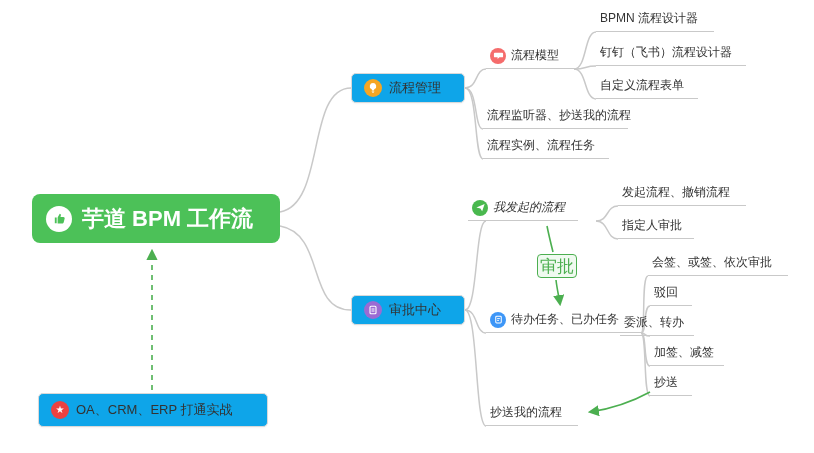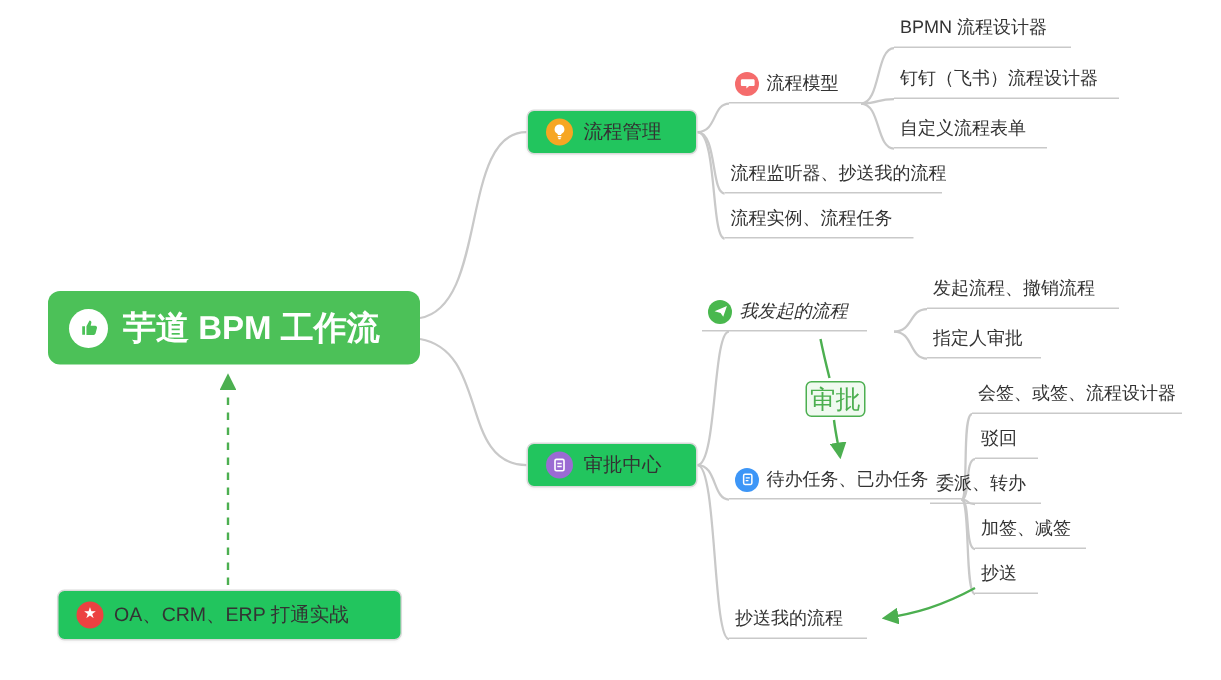--- a/index.html
+++ b/index.html
@@ -9,21 +9,21 @@
     --badge-green:#4caf50; --badge-bg:#f0faf0; --node-border:#d9d9d9; --text-color:#333333;
   }
   html,body{margin:0;padding:0;}
   body{
     width:814px;height:453px;position:relative;background:#fff;overflow:hidden;
     font-family:"Liberation Sans","DejaVu Sans",sans-serif;color:var(--text-color);
   }
   #edges{position:absolute;left:0;top:0;z-index:0;}
   .node-box{
     position:absolute;z-index:2;display:flex;align-items:center;gap:7px;
-    background:#22c55e;border:1px solid var(--node-border);border-radius:5px;
+    background:#0ea5e9;border:1px solid var(--node-border);border-radius:5px;
     padding:0 12px;font-size:13px;color:var(--text-color);box-sizing:border-box;
     box-shadow:0 1px 2px rgba(0,0,0,0.04);white-space:nowrap;
   }
   .center-node{
     position:absolute;z-index:2;display:flex;align-items:center;gap:10px;
     background:var(--center-bg);border-radius:8px;padding:0 14px;box-sizing:border-box;
     color:#fff;font-size:22px;font-weight:bold;white-space:nowrap;
   }
   .center-icon{
     width:26px;height:26px;border-radius:50%;background:#fff;flex-shrink:0;
@@ -170,21 +170,21 @@
   <span class="icon-circle" style="background:var(--icon-blue)">
     <svg width="11" height="11" viewBox="0 0 12 12">
         <rect x="3" y="2.4" width="6" height="7.4" rx="1" fill="none" stroke="#fff" stroke-width="1.1"></rect>
         <path d="M4.5 5h3M4.5 7h2" stroke="#fff" stroke-width="1"></path>
       </svg>
   </span>
   <span>待办任务、已办任务</span>
 </div>
 
 <div class="leaf" style="left:648px;top:254px;width:140px;">
-  <span>会签、或签、流程设计器</span>
+  <span>会签、或签、依次审批</span>
 </div>
 
 <div class="leaf" style="left:650px;top:284px;width:42px;">
   <span>驳回</span>
 </div>
 
 <div class="leaf" style="left:620px;top:314px;width:74px;">
   <span>委派、转办</span>
 </div>
 

